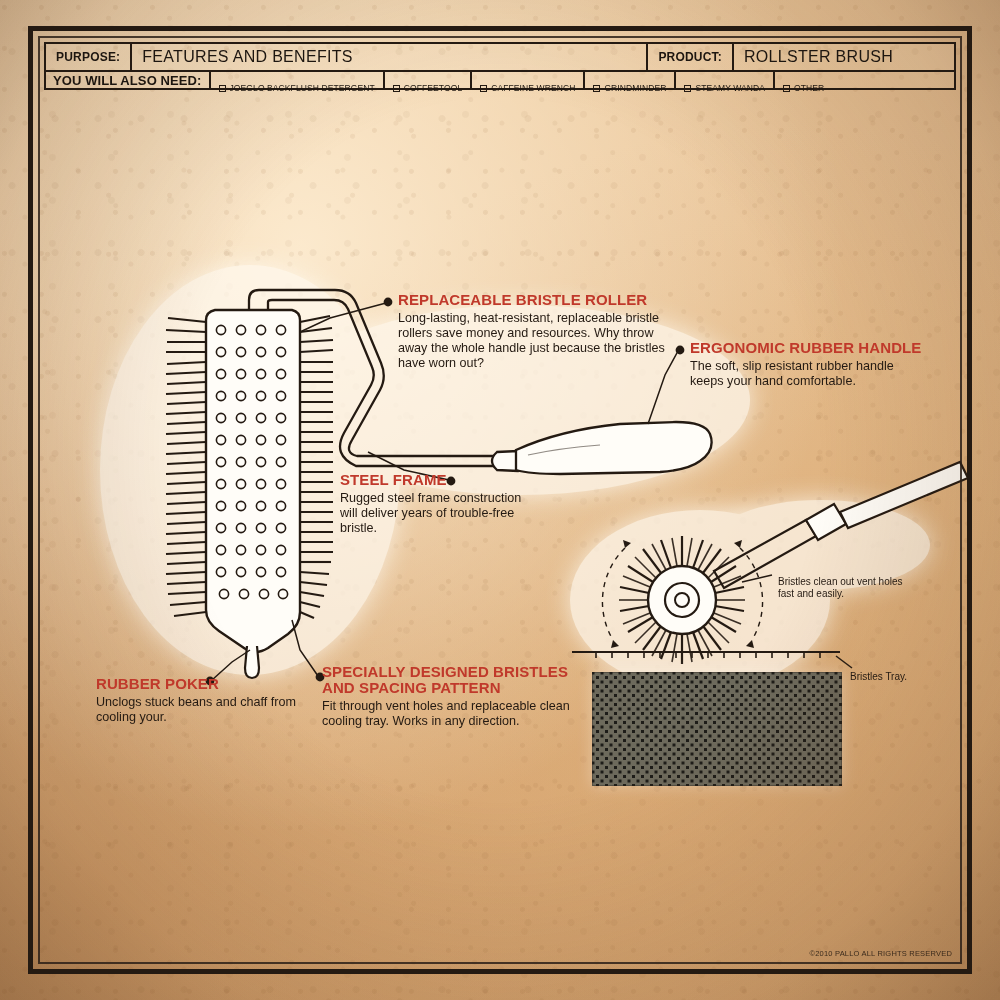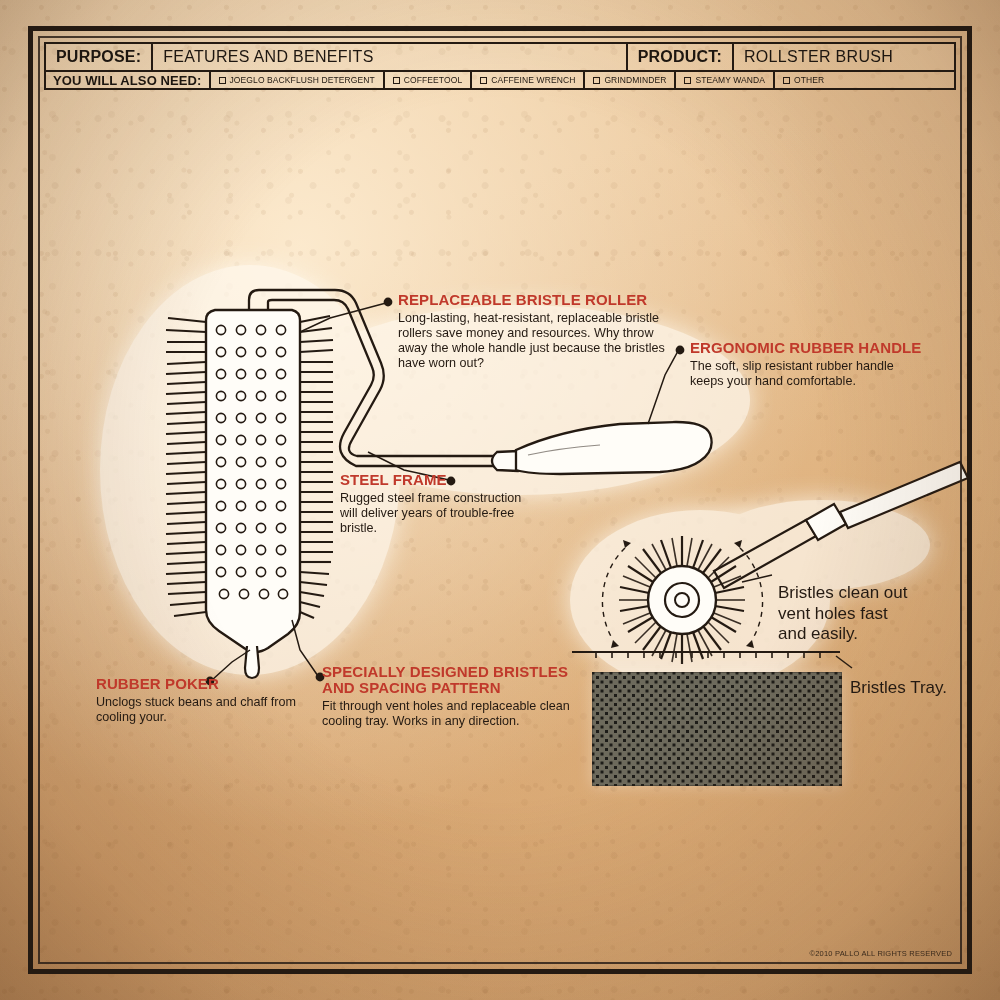--- a/index.html
+++ b/index.html
@@ -75,21 +75,21 @@
   }
   .hdr-cell {
     display: flex;
     align-items: center;
     padding: 0 10px;
     white-space: nowrap;
   }
   .hdr-label {
     font-family: "Liberation Sans", sans-serif;
     font-weight: bold;
-    font-size: 16px;
+    font-size: 12px;
     letter-spacing: .2px;
     color: #1d1610;
     text-transform: uppercase;
   }
   .hdr-value {
     font-family: "Liberation Sans", sans-serif;
     font-size: 16px;
     color: #1d1610;
     letter-spacing: .3px;
     text-transform: uppercase;
@@ -117,21 +117,21 @@
     font-weight: bold;
     letter-spacing: .1px;
     color: #1d1610;
     text-transform: uppercase;
     white-space: nowrap;
   }
   .needs-item {
     display: flex;
     align-items: center;
     gap: 4px;
-    padding: 0 8px;
+    padding: 16px 8px;
     font-size: 8.5px;
     letter-spacing: .1px;
     color: #1d1610;
     text-transform: uppercase;
     white-space: nowrap;
   }
   .chk {
     display: inline-block;
     width: 5px; height: 5px;
     border: 1px solid #241a12;
@@ -155,21 +155,21 @@
   }
   .co-body {
     font-family: "Liberation Sans", sans-serif;
     font-size: 12.6px;
     line-height: 1.18;
     color: #241a12;
     margin: 0;
   }
   .plain-body {
     font-family: "Liberation Sans", sans-serif;
-    font-size: 17px;
+    font-size: 10px;
     line-height: 1.22;
     color: #241a12;
   }
 
   .copyright {
     position: absolute;
     right: 48px;
     bottom: 42px;
     font-size: 7.5px;
     letter-spacing: .2px;

